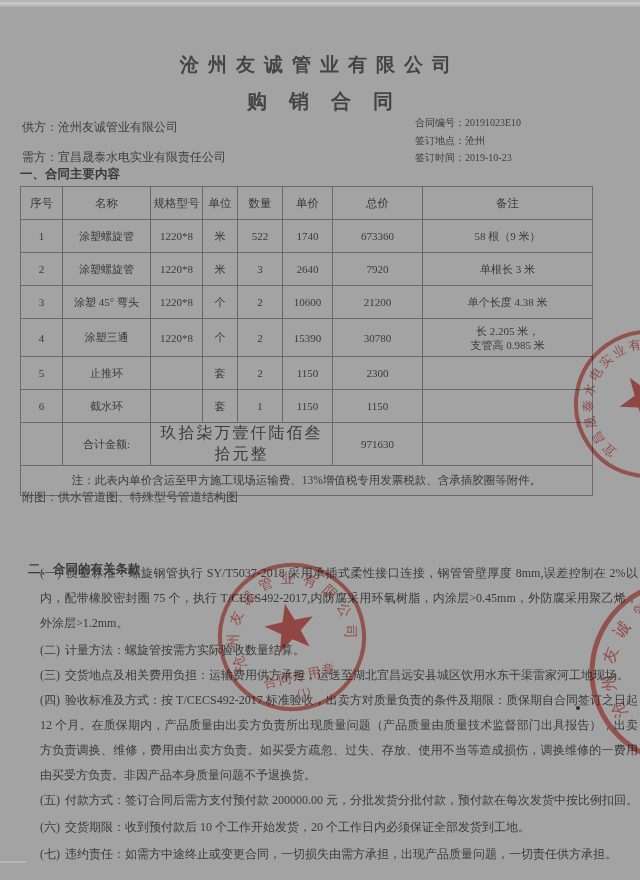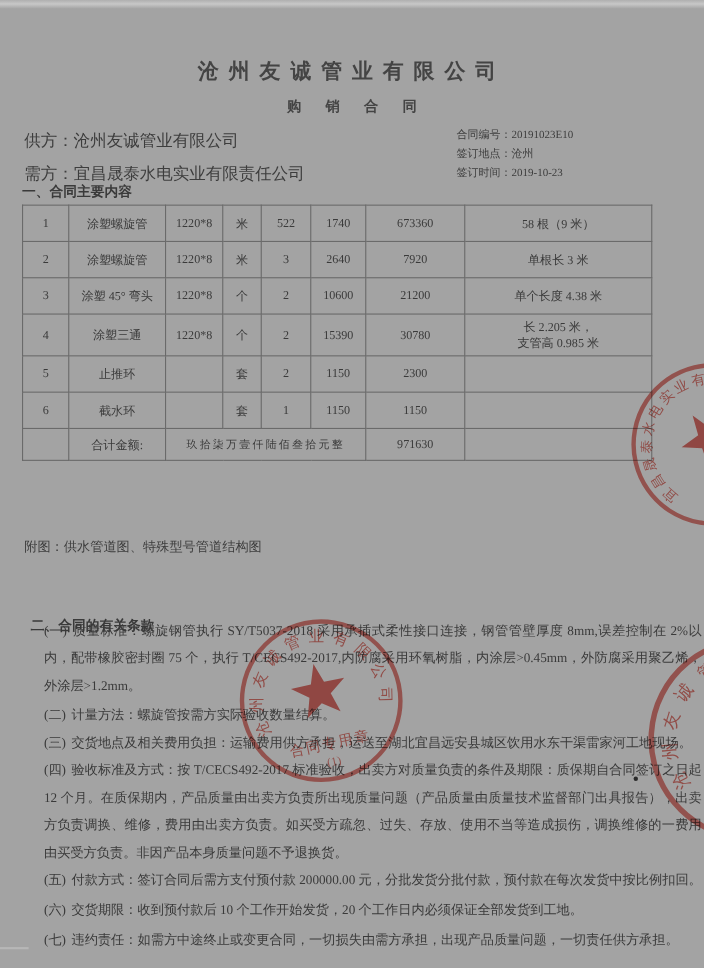--- a/index.html
+++ b/index.html
@@ -11,41 +11,41 @@
     overflow:hidden;
   }
   .page{position:absolute;top:0;left:0;width:640px;height:880px;overflow:hidden;background:#a3a3a3;}
   .scan-top{position:absolute;top:0;left:0;width:100%;height:8px;
     background:linear-gradient(180deg,#b9b9b9 0%,#e6e6e6 45%,rgba(255,255,255,0) 100%);opacity:.55;}
   .scan-mark{position:absolute;background:#c4c4c4;}
 
   .company-title{position:absolute;top:52px;left:0;width:640px;text-align:center;
     font-size:19px;font-weight:600;letter-spacing:9px;color:#444;}
   .doc-title{position:absolute;top:88px;left:0;width:640px;text-align:center;
-    font-size:13px;font-weight:600;letter-spacing:22px;text-indent:22px;color:#444;}
-
-  .info-line{position:absolute;font-size:15px;white-space:nowrap;}
+    font-size:20px;font-weight:600;letter-spacing:22px;text-indent:22px;color:#444;}
+
+  .info-line{position:absolute;font-size:12px;white-space:nowrap;}
   .supplier-line{top:119px;left:22px;}
   .buyer-line{top:149px;left:22px;}
   .right-info{position:absolute;top:114px;left:415px;font-size:10px;line-height:17.5px;}
   .right-info div{white-space:nowrap;}
 
   .section-title{position:absolute;font-size:12.5px;font-weight:600;color:#3a3a3a;}
   .sec1{top:166px;left:20px;}
   .sec2{top:518px;left:28px;margin-top:43px;}
   .attach-line{position:absolute;top:489px;left:22px;font-size:12px;}
 
   table.items{position:absolute;top:186px;left:20px;width:572px;
     border-collapse:collapse;table-layout:fixed;font-size:11px;color:#3a3a3a;}
   table.items td,table.items th{border:1px solid #6a6a6a;text-align:center;
     vertical-align:middle;padding:0 2px;font-weight:normal;overflow:hidden;}
   table.items th{font-size:11.5px;}
   td.note-cell{text-align:left;padding-left:5px;font-size:11.5px;}
   .remark-two div{line-height:14px;}
-  .total-cn{letter-spacing:2px;font-size:10px;}
+  .total-cn{letter-spacing:2px;font-size:16px;}
 
   .clause{position:absolute;left:22px;width:598px;font-size:12px;line-height:25px;
     text-align:justify;color:#3a3a3a;margin:18px;}
   .clause-no{margin-right:5px;}
 
   .stamp{position:absolute;pointer-events:none;mix-blend-mode:multiply;opacity:.85;}
   .stamp text{font-family:"Liberation Serif","DejaVu Serif",serif;fill:#d84338;}
   .stamp .rim{fill:none;stroke:#d84338;}
   .stamp .star{fill:#d84338;opacity:.9;}
   .artifact-dot{position:absolute;width:4px;height:4px;background:#2a2a2a;border-radius:50%;}
@@ -78,20 +78,30 @@
       <col style="width:42px">
         <col style="width:88px">
         <col style="width:52px">
         <col style="width:35px">
       <col style="width:45px">
         <col style="width:50px">
         <col style="width:90px">
         <col style="width:170px">
     </colgroup>
     <tbody>
+        <tr style="height:33px">
+      <th>序号</th>
+      <th>名称</th>
+      <th>规格型号</th>
+      <th>单位</th>
+      <th>数量</th>
+      <th>单价</th>
+      <th>总价</th>
+      <th>备注</th>
+    </tr>
     <tr style="height:33px">
       <td>1</td>
       <td>涂塑螺旋管</td>
       <td>1220*8</td>
       <td>米</td>
       <td>522</td>
       <td>1740</td>
       <td>673360</td>
       <td>58 根（9 米）</td>
     </tr>
@@ -147,20 +157,23 @@
       <td>1150</td>
       <td>1150</td>
       <td></td>
     </tr>
     <tr style="height:29px">
       <td></td>
       <td>合计金额:</td>
       <td colspan="4" class="total-cn">玖拾柒万壹仟陆佰叁拾元整</td>
       <td>971630</td>
       <td></td>
+    </tr>
+    <tr style="height:30px">
+      <td colspan="8" class="note-cell">注：此表内单价含运至甲方施工现场运输费、13%增值税专用发票税款、含承插胶圈等附件。</td>
     </tr>
   </tbody>
     </table>
 
   <div class="attach-line">附图：供水管道图、特殊型号管道结构图</div>
   <div class="section-title sec2">二、合同的有关条款</div>
 
   <p class="clause" style="top:543px"><span class="clause-no">(一)</span><span>质量标准：螺旋钢管执行 SY/T5037-2018 采用承插式柔性接口连接，钢管管壁厚度 8mm,误差控制在 2%以内，配带橡胶密封圈 75 个，执行 T/CECS492-2017,内防腐采用环氧树脂，内涂层&gt;0.45mm，外防腐采用聚乙烯，外涂层&gt;1.2mm。</span></p>
   <p class="clause" style="top:620px"><span class="clause-no">(二)</span><span>计量方法：螺旋管按需方实际验收数量结算。</span></p>
   <p class="clause" style="top:645px"><span class="clause-no">(三)</span><span>交货地点及相关费用负担：运输费用供方承担，运送至湖北宜昌远安县城区饮用水东干渠雷家河工地现场。</span></p>

